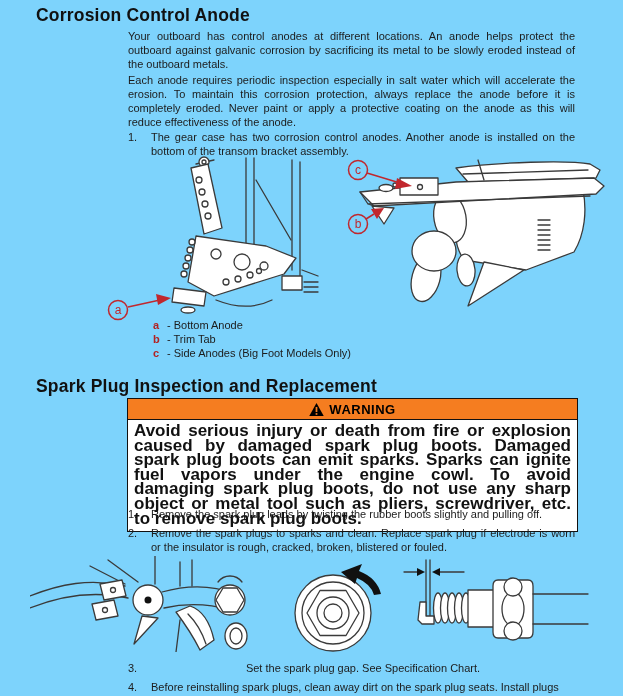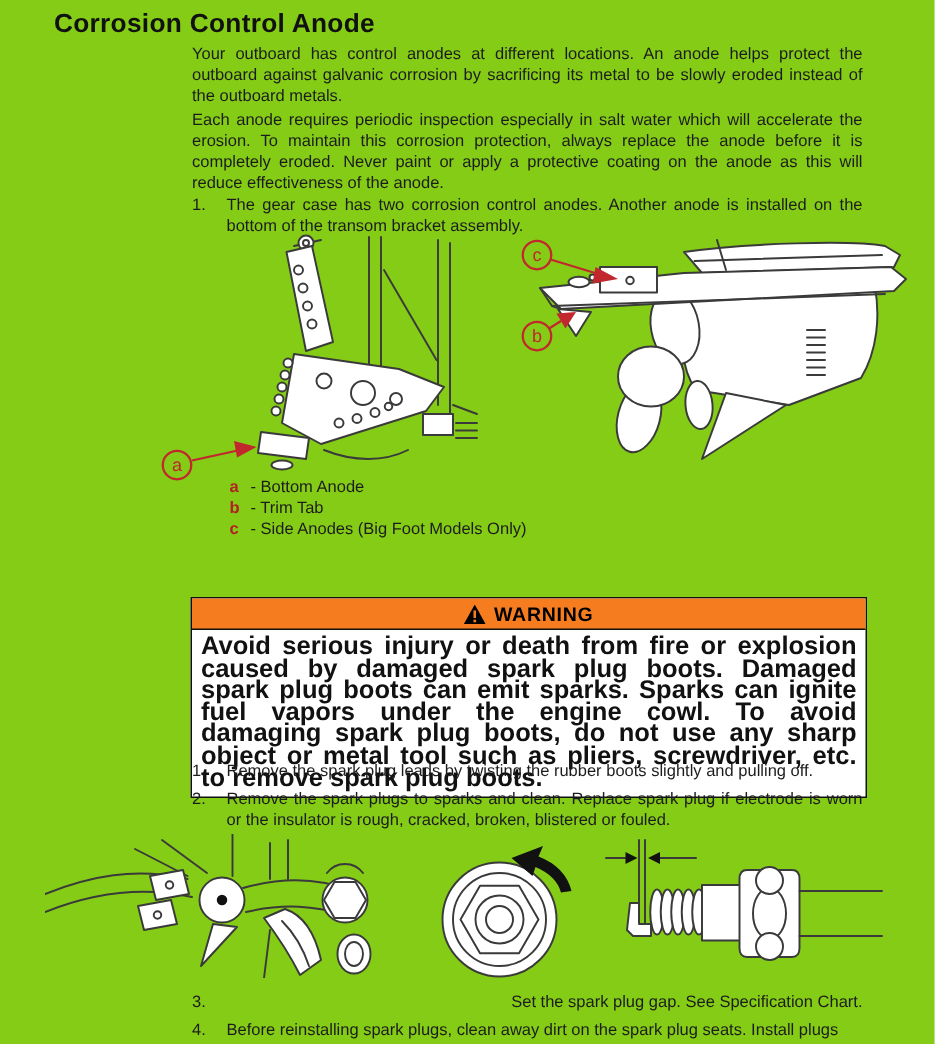--- a/index.html
+++ b/index.html
@@ -1,17 +1,17 @@
 <!DOCTYPE html>
 <html><head>
 <meta charset="utf-8">
 <style>
   html,body{margin:0;padding:0;background:#e8e8e8;}
   .page{
-    position:relative;width:623px;height:696px;background:#84cc16;
+    position:relative;width:623px;height:696px;background:#7dd3fc;
     font-family:"Liberation Sans",sans-serif;color:#1c1c1c;overflow:hidden;
     margin:0 auto;
   }
   .h1{position:absolute;left:36px;font-size:17.5px;font-weight:bold;color:#111;letter-spacing:.2px;white-space:nowrap;}
   .body{position:absolute;left:128px;width:447px;font-size:11px;line-height:14px;text-align:justify;}
   .listitem{position:absolute;left:128px;width:447px;display:flex;font-size:11px;line-height:14px;}
   .listitem .num{width:23px;flex:0 0 23px;}
   .listitem .litext{flex:1;text-align:justify;}
   .legend{position:absolute;left:153px;top:319px;font-size:11px;line-height:13.8px;}
   .legend-row{display:flex;}
@@ -128,20 +128,21 @@
     <div class="legend-row">
       <span class="legend-key">b</span>
       <span class="legend-label">- Trim Tab</span>
     </div>
     <div class="legend-row">
       <span class="legend-key">c</span>
       <span class="legend-label">- Side Anodes (Big Foot Models Only)</span>
     </div>
   </div>
 
+  <div class="h1" style="top:376px;">Spark Plug Inspection and Replacement</div>
   <p class="body" style="top:401px;margin:0;text-align:center;">Inspect spark plugs at the recommended intervals.</p>
 
   <div class="warnbox">
     <div class="warnhead">
       <svg width="15" height="13" viewBox="0 0 20 18">
         <polygon points="10,0 20,18 0,18" fill="#000"></polygon>
         <rect x="8.8" y="5.5" width="2.4" height="7" fill="#f57d20"></rect>
         <rect x="8.8" y="14" width="2.4" height="2.4" fill="#f57d20"></rect>
       </svg>
       <span class="wtitle">WARNING</span>
@@ -212,20 +213,20 @@
       <path class="lnw" d="M96,24 L126,24 Q131,24 131,30 L131,76 Q131,82 126,82 L96,82 Q91,82 91,76 L91,30 Q91,24 96,24 Z"></path>
       <ellipse class="lnw" cx="111" cy="53" rx="11" ry="17"></ellipse>
       <circle class="lnw" cx="111" cy="31" r="9"></circle>
       <circle class="lnw" cx="111" cy="75" r="9"></circle>
       <path class="ln" d="M131,38 H186 M131,68 H186"></path>
     </g>
   </svg>
 
   <div class="listitem" style="top:661px;">
     <span class="num">3.</span>
-    <span class="litext" style="text-align:right;">Set the spark plug gap. See Specification Chart.</span>
+    <span class="litext" style="text-align:center;">Set the spark plug gap. See Specification Chart.</span>
   </div>
   <div class="listitem" style="top:680px;">
     <span class="num">4.</span>
     <span class="litext" style="text-align:left;">Before reinstalling spark plugs, clean away dirt on the spark plug seats. Install plugs fin-</span>
   </div>
 
 </div>
 
 </body></html>

